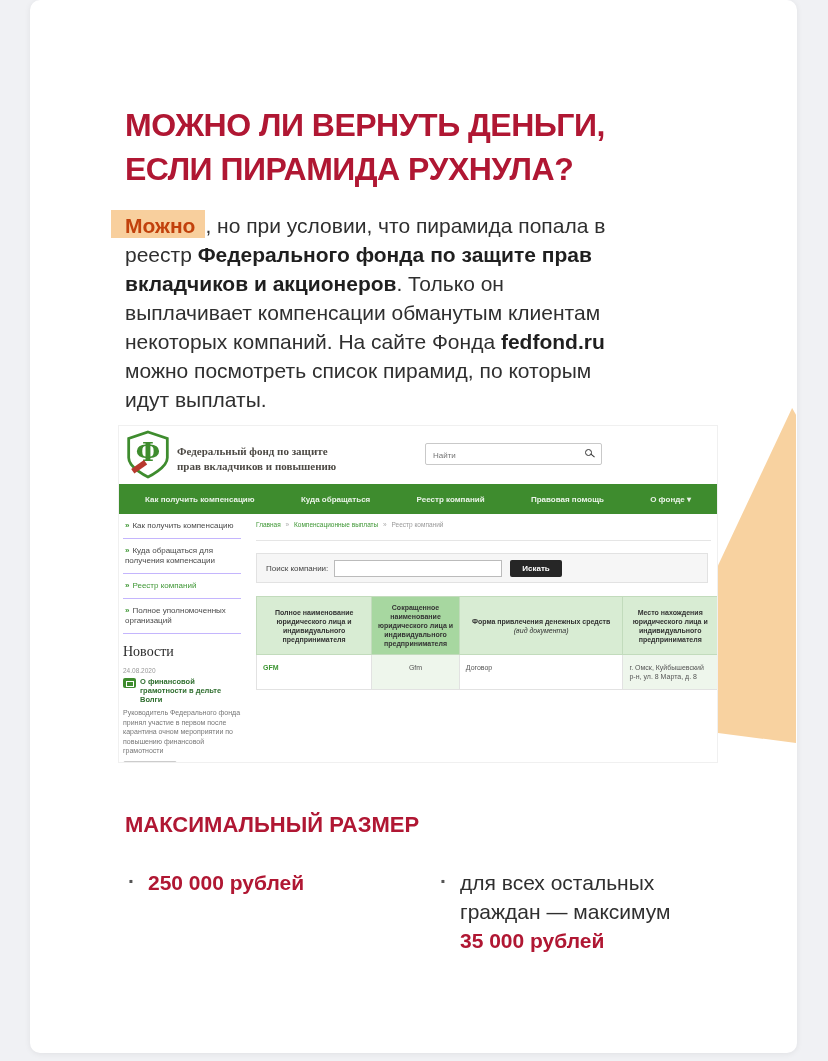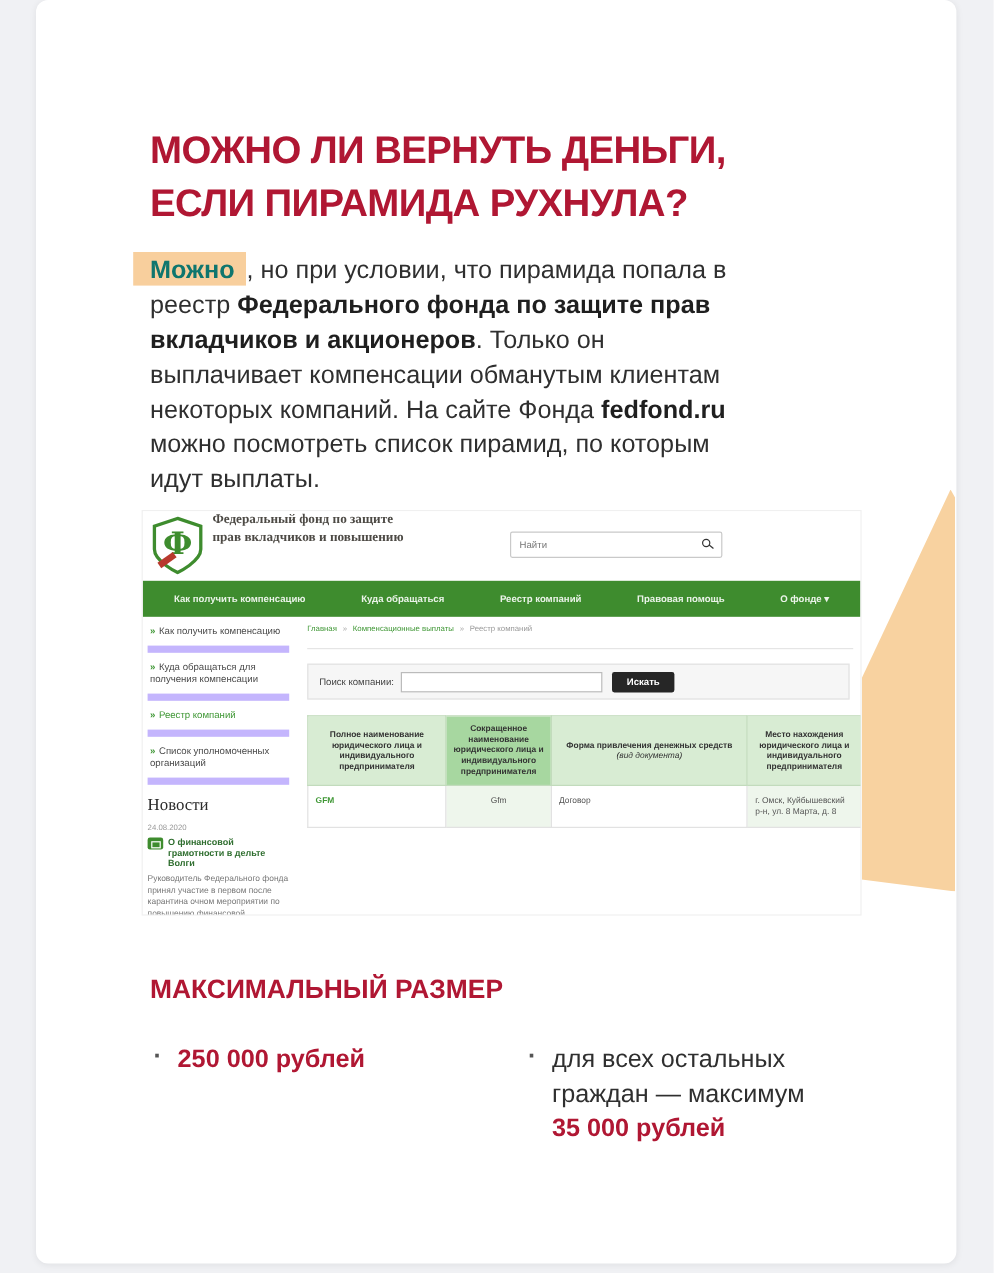--- a/index.html
+++ b/index.html
@@ -21,21 +21,21 @@
     position:absolute; left:95px; top:103px;
     color:#b01733; font-weight:800; font-size:32px; line-height:44px;
     letter-spacing:-0.5px; white-space:nowrap;
   }
   .intro {
     position:absolute; left:95px; top:211px; width:510px;
     font-size:21px; line-height:29px; color:#2f2f2f;
   }
   .intro b { color:#1f1f1f; }
   .hl {
-    background:#f8cf9d; font-weight:bold; color:#0f766e;
+    background:#f8cf9d; font-weight:bold; color:#c2410c;
     padding:4px 10px 1px 14px; margin-left:-14px;
   }
   .comp-heading {
     position:absolute; left:95px; top:810px;
     color:#b01733; font-weight:800; font-size:22px; line-height:29px;
     letter-spacing:0;
   }
   .bullets { position:absolute; left:95px; top:868px; width:620px; }
   .bullet-col { position:absolute; top:0; width:300px; font-size:21px; line-height:29px; color:#2f2f2f; }
   .bullet-col.c1 { left:0; }
@@ -51,21 +51,21 @@
   }
   
   .shot {
     position:absolute; left:88px; top:425px; width:600px; height:338px;
     background:#fff; border:1px solid #f0f0f0; overflow:hidden;
     font-family:"Liberation Sans", sans-serif;
   }
   .shot-header { position:absolute; left:0; top:0; width:100%; height:58px; background:#fff; }
   .logo { position:absolute; left:6px; top:4px; }
   .site-name {
-    position:absolute; left:58px; top:0;
+    position:absolute; left:58px; top:18px;
     font-family:"Liberation Serif", serif; font-weight:bold;
     font-size:11px; line-height:15px; color:#4d4a45;
   }
   .hdr-search {
     position:absolute; left:306px; top:17px; width:177px; height:22px;
     border:1px solid #c9c9c9; border-radius:2px; background:#fff;
   }
   .hdr-search input {
     border:none; outline:none; width:150px; height:100%;
     font-size:8px; color:#666; padding-left:7px; background:transparent;
@@ -78,21 +78,21 @@
   .shot-nav {
     position:absolute; left:0; top:58px; width:100%; height:30px;
     background:#3e8c2e; display:flex; align-items:center;
     padding:0 26px; gap:0; justify-content:space-between;
   }
   .shot-nav .nav-item { color:#eaf3e8; font-size:8px; font-weight:bold; white-space:nowrap; cursor:pointer; }
   
   .shot-side { position:absolute; left:4px; top:88px; width:118px; }
   .side-item {
     font-size:8px; line-height:10px; color:#4a4a4a;
-    padding:7px 0 7px 2px; border-bottom:6px solid #c4b5fd; cursor:pointer;
+    padding:7px 0 7px 2px; border-bottom:1px solid #c4b5fd; cursor:pointer;
   }
   .side-item .mk { color:#3f9735; font-weight:bold; margin-right:3px; }
   .side-item.active { color:#3f9735; }
   .news-h { font-family:"Liberation Serif", serif; font-size:14px; color:#2b2b2b; margin-top:10px; }
   .news-date { font-size:6.5px; color:#999; margin-top:7px; }
   .news-row { display:flex; gap:4px; margin-top:3px; }
   .news-icon { width:13px; height:10px; background:#3e8c2e; border-radius:2px; position:relative; flex:none; margin-top:1px; }
   .news-icon::after { content:''; position:absolute; left:3px; top:2.5px; width:6px; height:4px; border:1px solid #fff; }
   .news-title { font-size:7.5px; line-height:9px; font-weight:bold; color:#2f6e2f; cursor:pointer; }
   .news-body { font-size:7px; line-height:9.5px; color:#777; margin-top:4px; }
@@ -186,21 +186,21 @@
       <div class="side-item">
         <span class="mk">»</span><span>Как получить компенсацию</span>
       </div>
       <div class="side-item">
         <span class="mk">»</span><span>Куда обращаться для получения компенсации</span>
       </div>
       <div class="side-item active">
         <span class="mk">»</span><span>Реестр компаний</span>
       </div>
       <div class="side-item">
-        <span class="mk">»</span><span>Список уполномоченных организаций</span>
+        <span class="mk">»</span><span>Полное уполномоченных организаций</span>
       </div>
 
       <div class="news-h">Новости</div>
       <div class="news-date">24.08.2020</div>
       <div class="news-row">
         <span class="news-icon"></span>
         <span class="news-title">О финансовой грамотности в дельте Волги</span>
       </div>
       <div class="news-body">Руководитель Федерального фонда принял участие в первом после карантина очном мероприятии по повышению финансовой грамотности</div>
       <span class="news-more">Подробнее</span>

